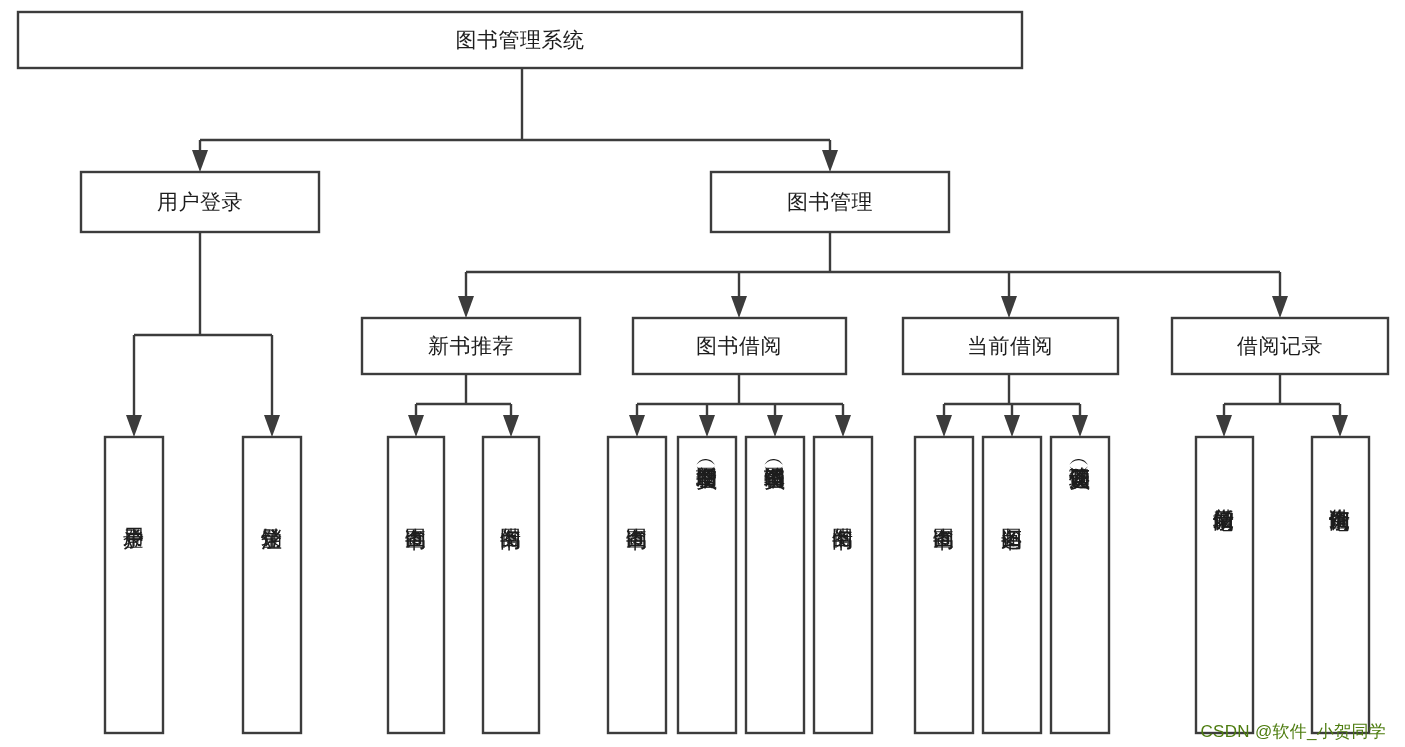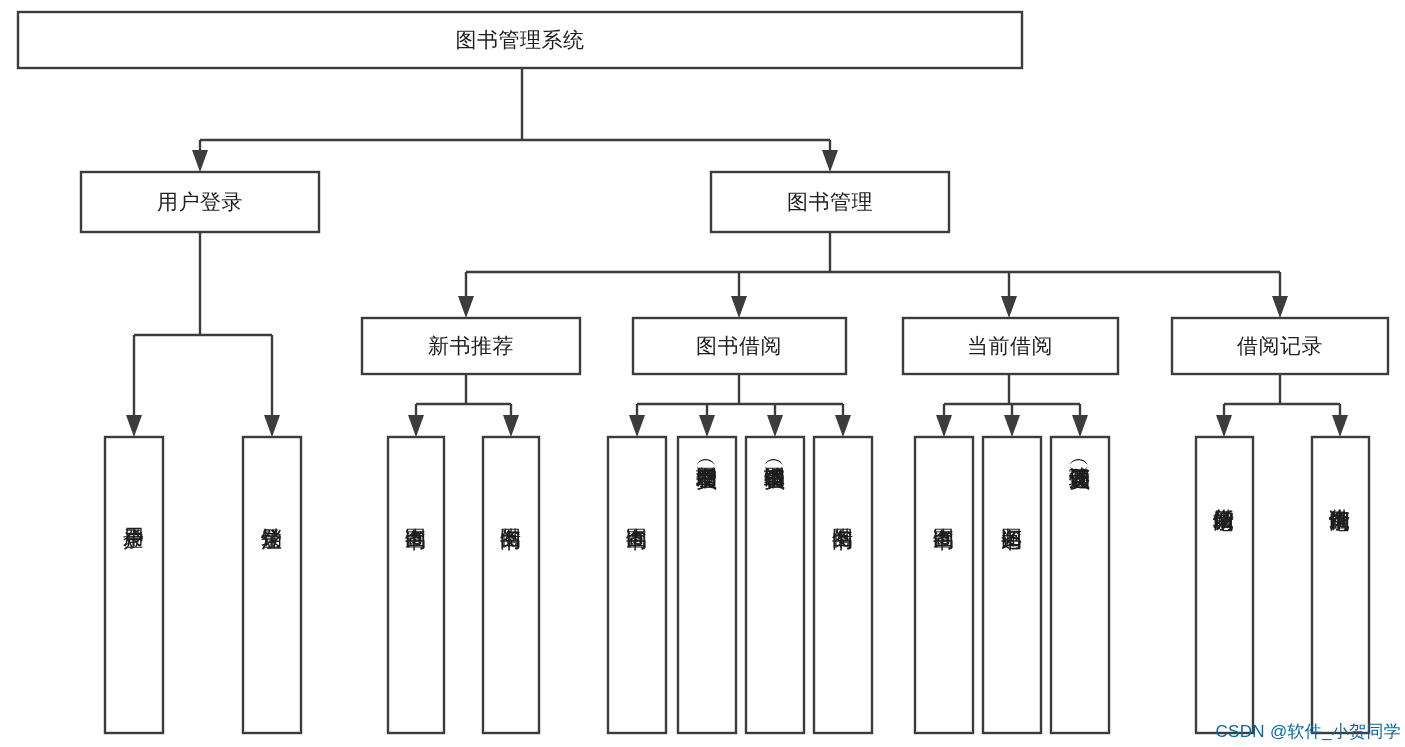--- a/index.html
+++ b/index.html
@@ -56,25 +56,25 @@
     font-size: 21px;
     fill: #1d1d1d;
     text-anchor: middle;
     letter-spacing: 0.5px;
     writing-mode: vertical-rl;
     text-orientation: upright;
     glyph-orientation-vertical: 0;
   }
   .watermark-text {
     position: absolute;
-    right: 4px;
+    right: 19px;
     bottom: 4px;
     font-family: "Liberation Sans", "DejaVu Sans", sans-serif;
     font-size: 17px;
-    color: #0369a1;
+    color: #4d7c0f;
     white-space: nowrap;
     pointer-events: none;
     letter-spacing: 0.3px;
   }
 </style>
 </head>
 <body>
 
 <div id="diagram-root">
 

